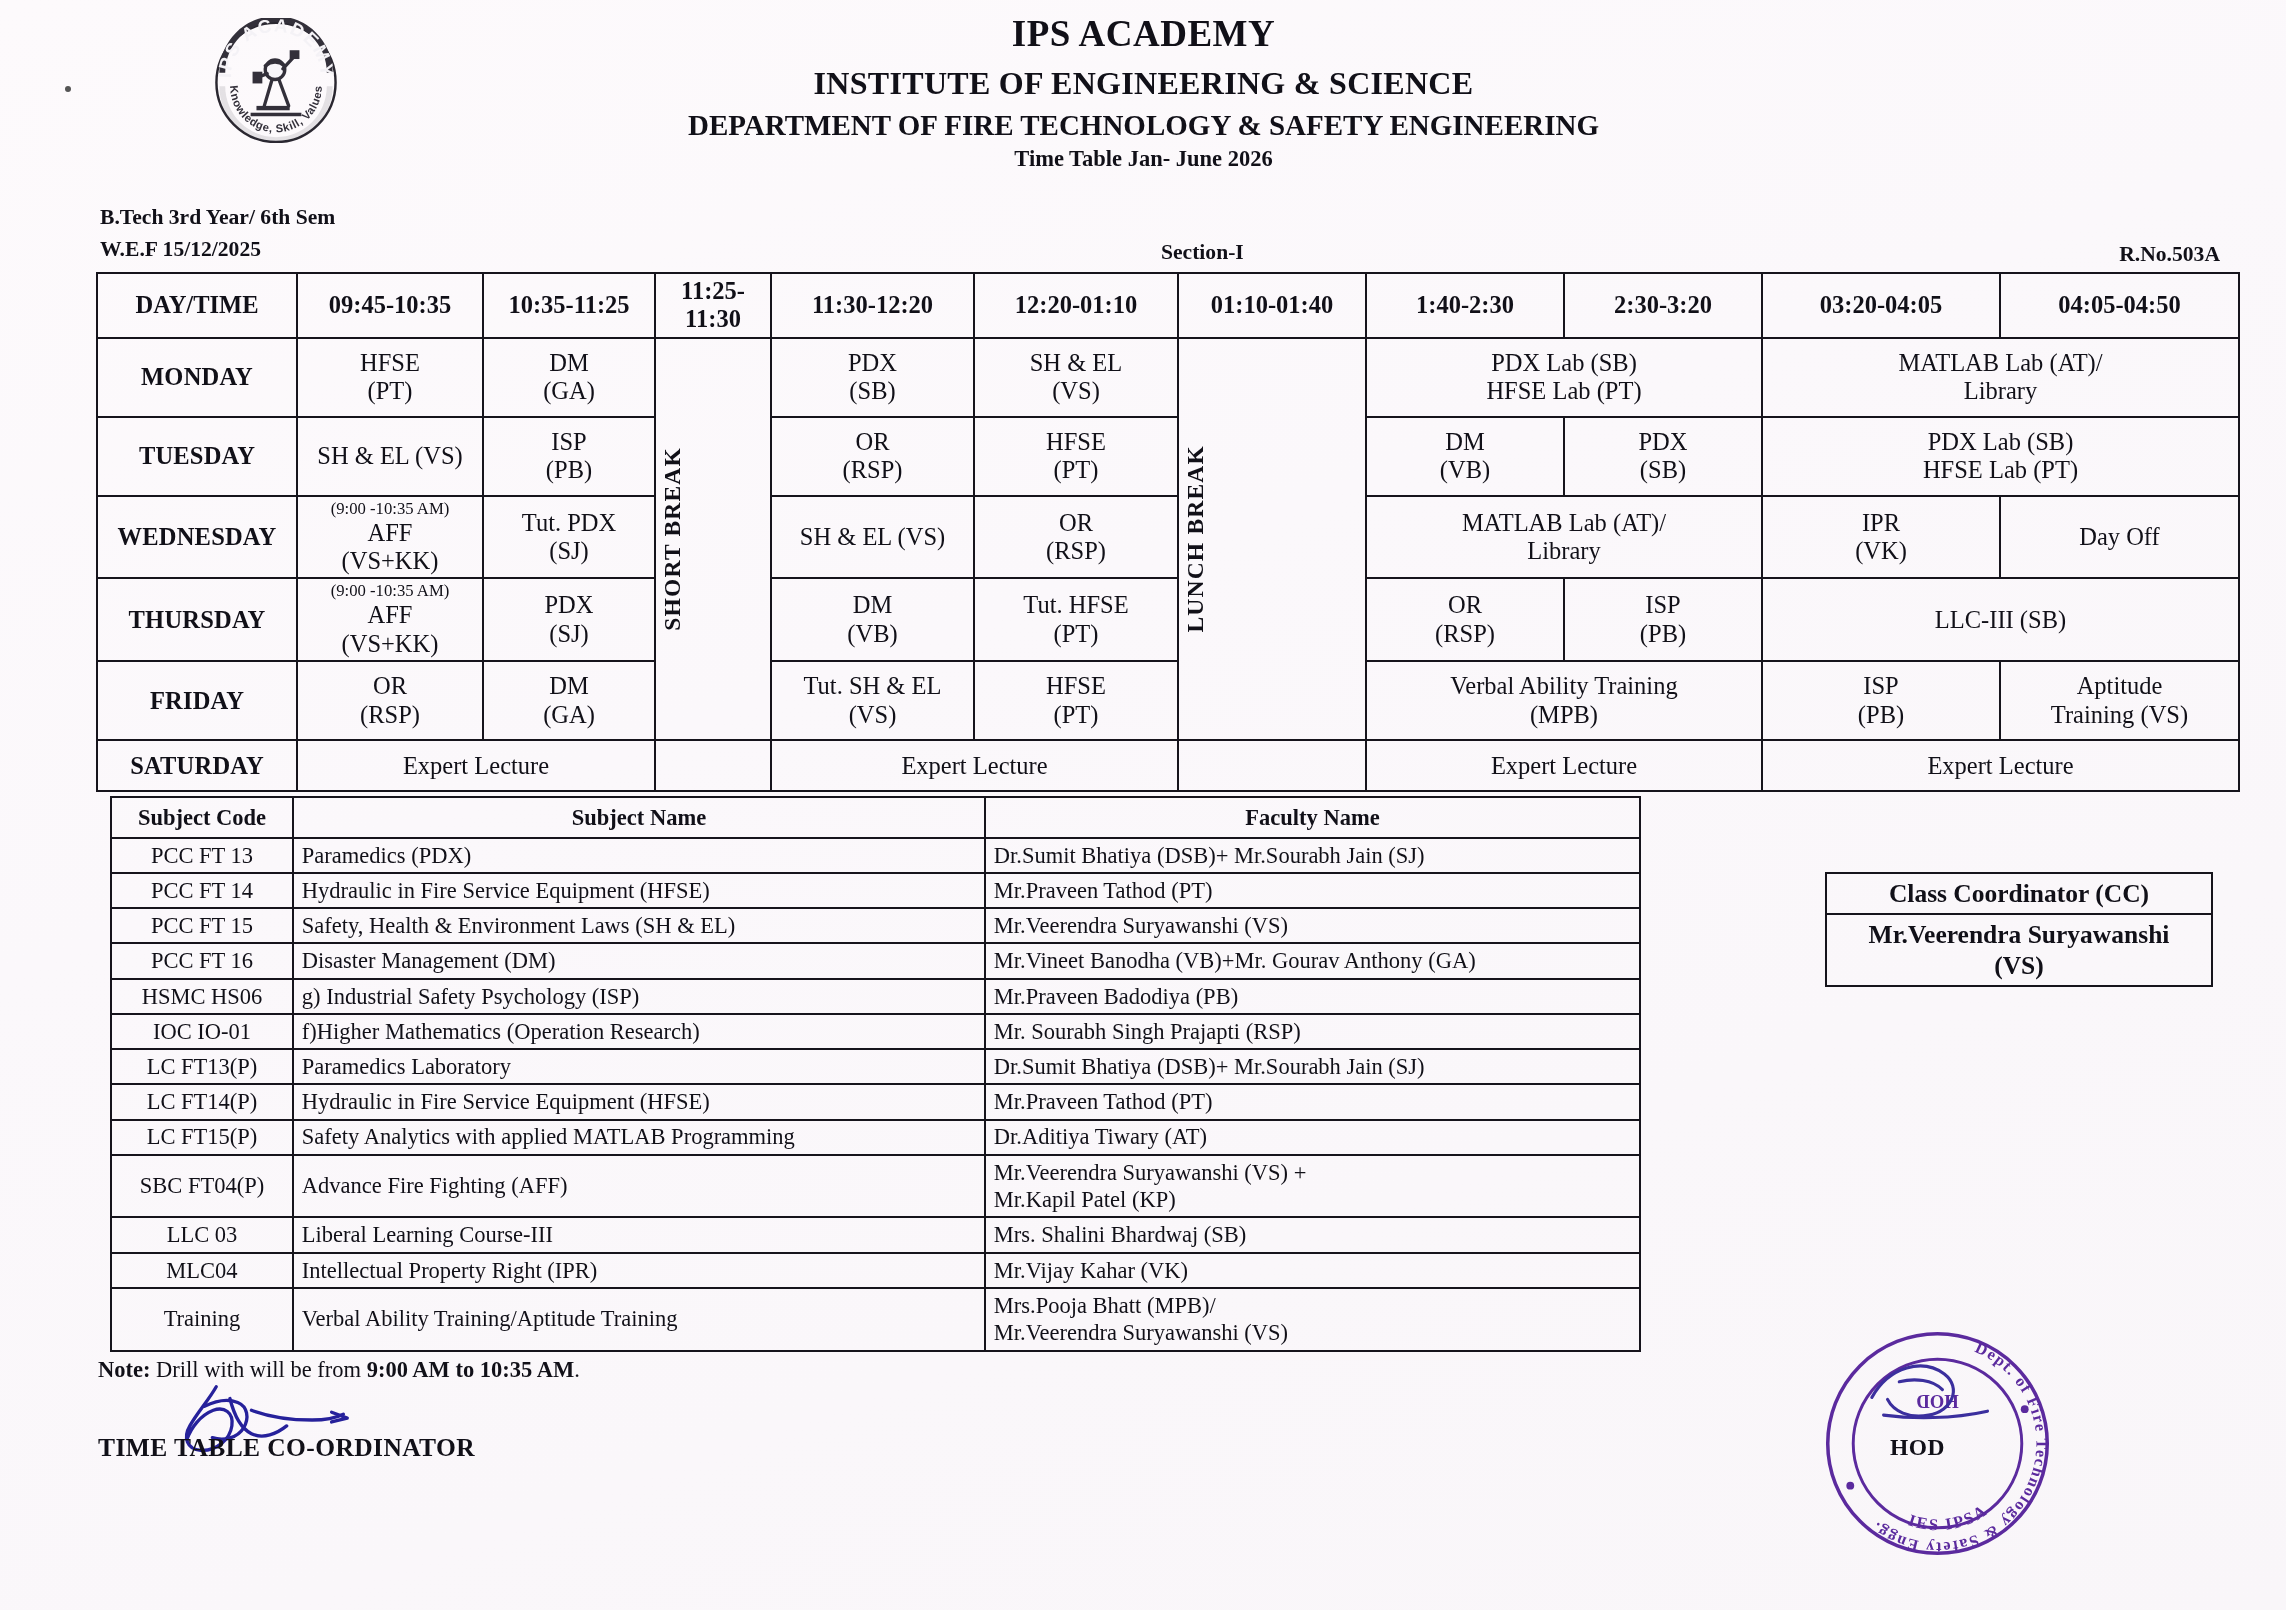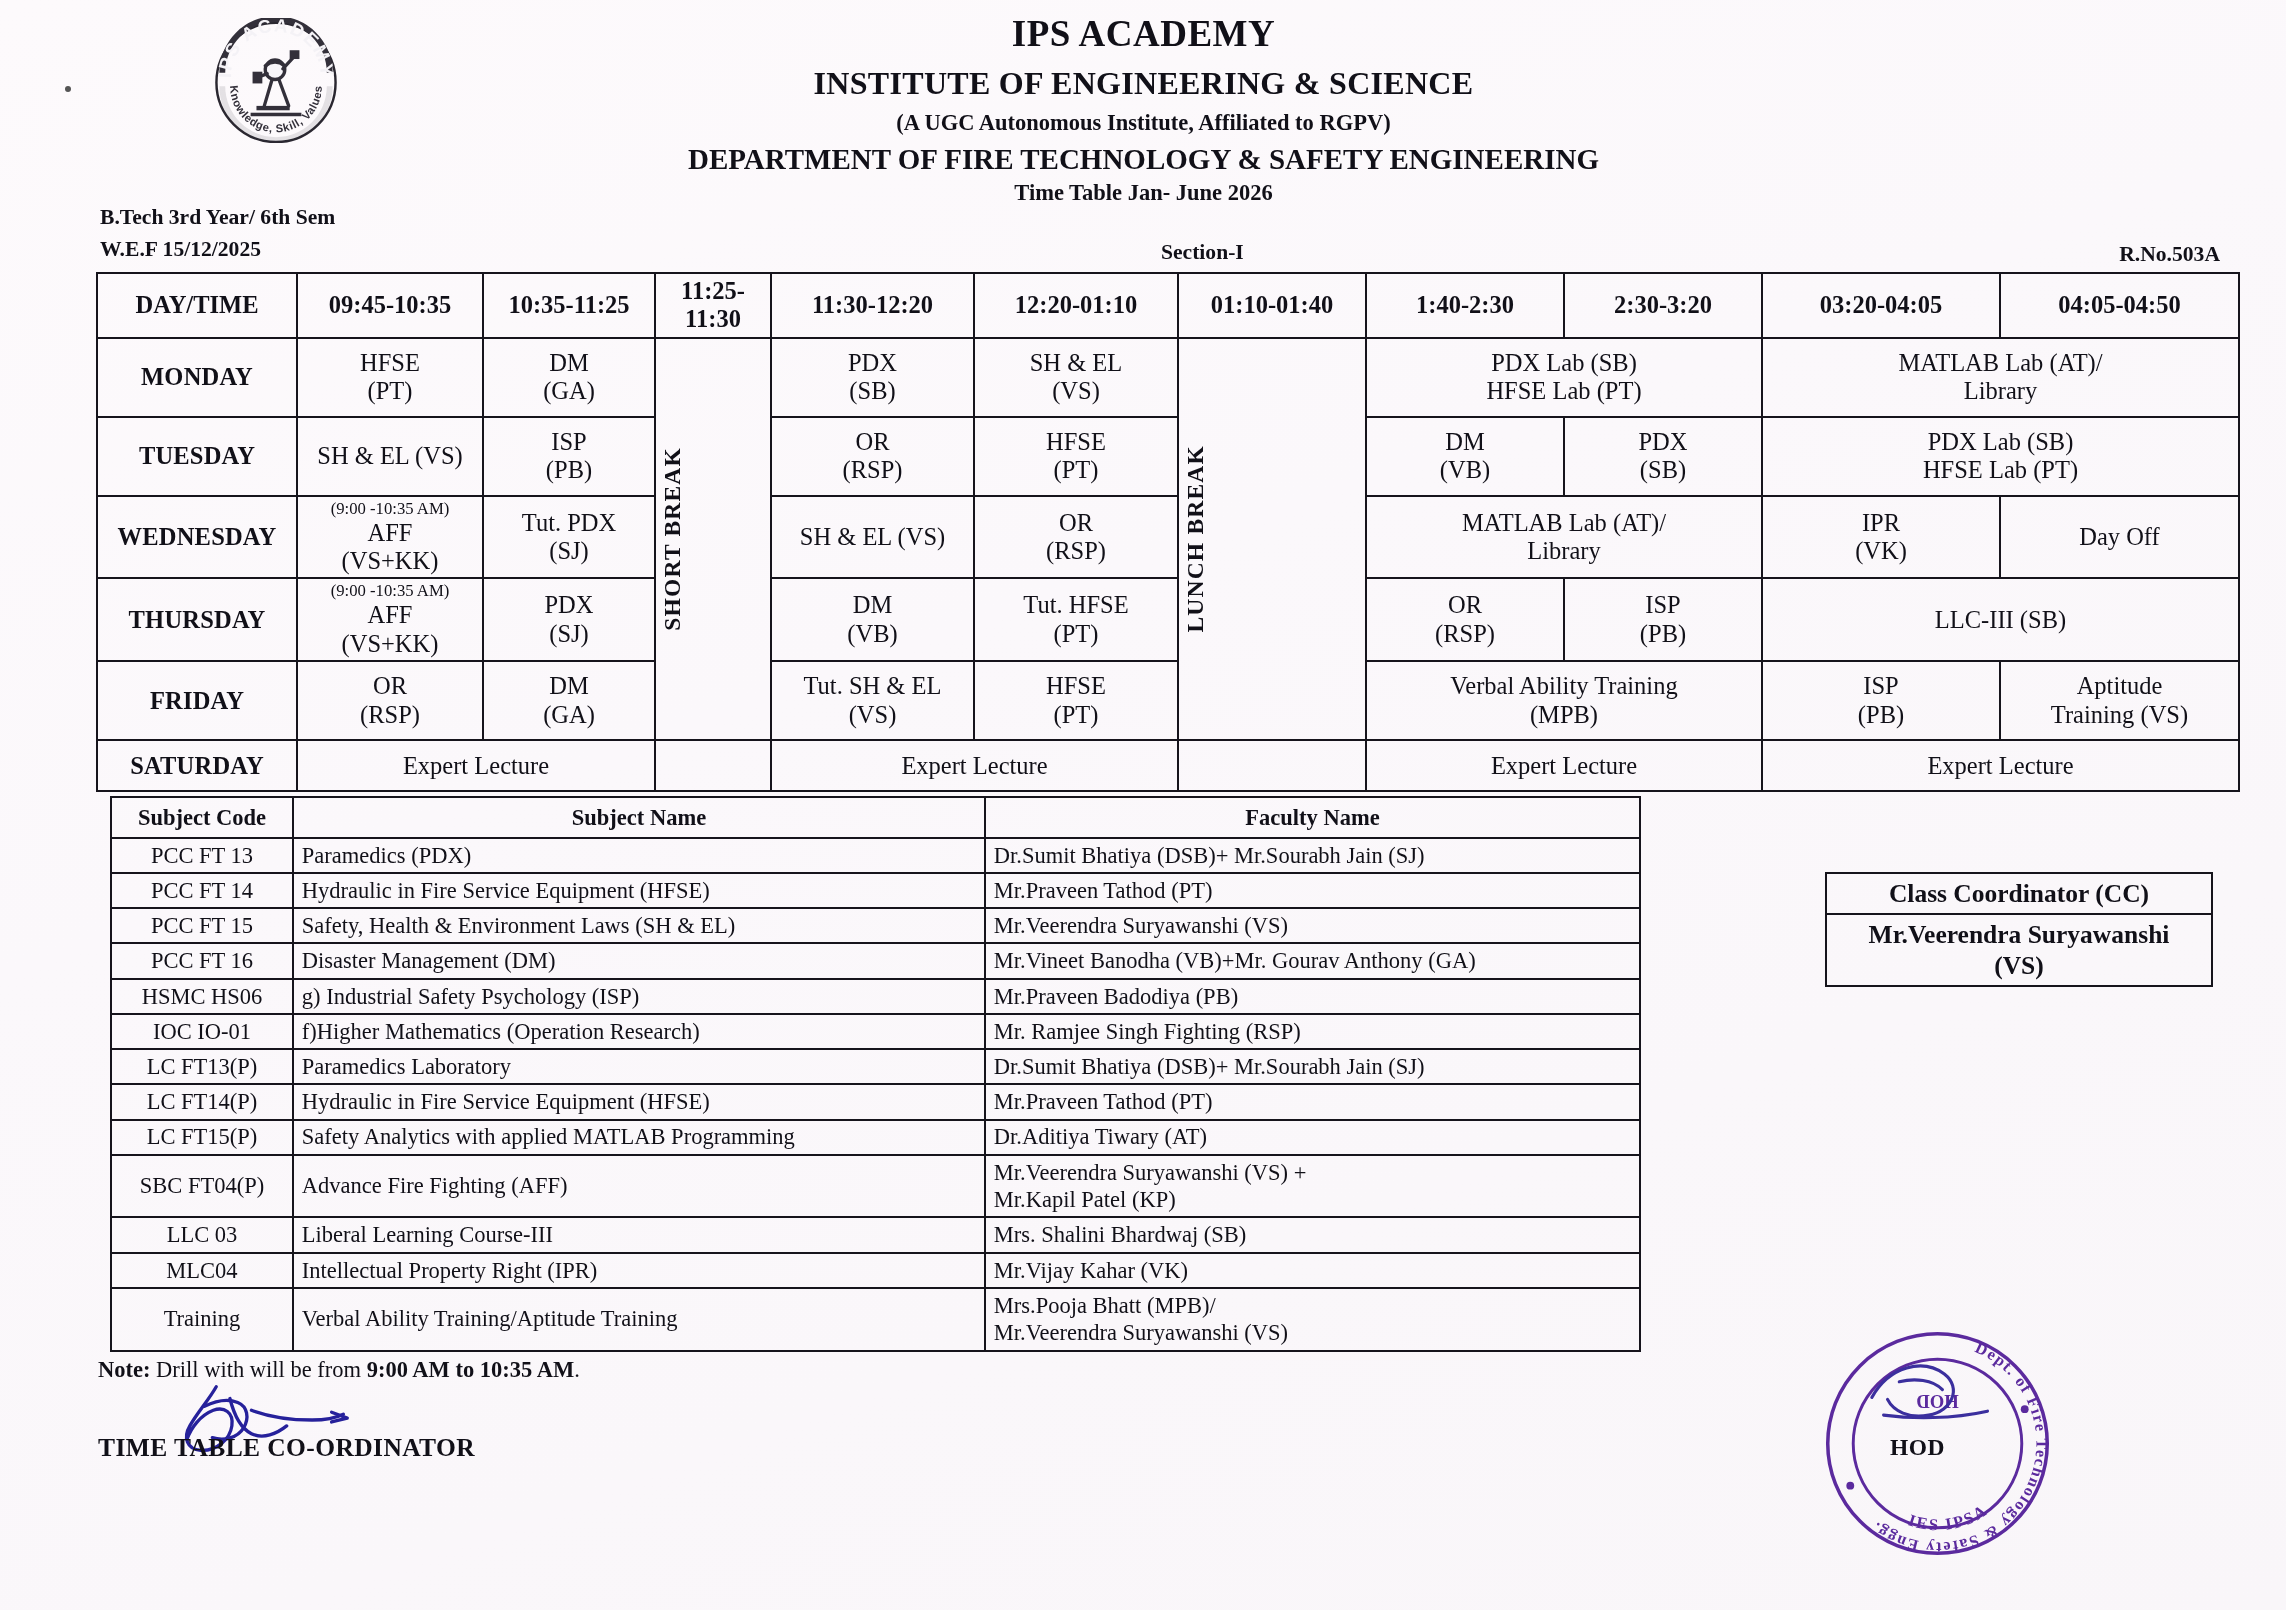--- a/index.html
+++ b/index.html
@@ -259,21 +259,20 @@
         <rect x="-20" y="24" width="34" height="4.5" fill="#33303a"></rect>
         <rect x="-26" y="31" width="52" height="3.6" fill="#33303a"></rect>
       </g>
     </svg>
   </div>
   <div class="dot-mark"></div>
 
   <div class="header-wrap">
     <div class="h-academy">IPS ACADEMY</div>
     <div class="h-institute">INSTITUTE OF ENGINEERING &amp; SCIENCE</div>
-    <div class="h-ugc">(A UGC Autonomous Institute, Affiliated to RGPV)</div>
     <div class="h-dept">DEPARTMENT OF FIRE TECHNOLOGY &amp; SAFETY ENGINEERING</div>
     <div class="h-tt">Time Table Jan- June 2026</div>
   </div>
 
   <div class="meta-left">
     <div>B.Tech 3rd Year/ 6th Sem</div>
     <div>W.E.F 15/12/2025</div>
   </div>
   <div class="meta-section">Section-I</div>
   <div class="meta-room">R.No.503A</div>
@@ -516,21 +515,21 @@
           <td class="fac" style="white-space: pre-line;">Mr.Vineet Banodha (VB)+Mr. Gourav Anthony (GA)</td>
         </tr>
         <tr>
           <td class="code">HSMC HS06</td>
           <td class="name">g) Industrial Safety Psychology (ISP)</td>
           <td class="fac" style="white-space: pre-line;">Mr.Praveen Badodiya (PB)</td>
         </tr>
         <tr>
           <td class="code">IOC IO-01</td>
           <td class="name">f)Higher Mathematics (Operation Research)</td>
-          <td class="fac" style="white-space: pre-line;">Mr. Ramjee Singh Fighting (RSP)</td>
+          <td class="fac" style="white-space: pre-line;">Mr. Sourabh Singh Prajapti (RSP)</td>
         </tr>
         <tr>
           <td class="code">LC FT13(P)</td>
           <td class="name">Paramedics Laboratory</td>
           <td class="fac" style="white-space: pre-line;">Dr.Sumit Bhatiya (DSB)+ Mr.Sourabh Jain (SJ)</td>
         </tr>
         <tr>
           <td class="code">LC FT14(P)</td>
           <td class="name">Hydraulic in Fire Service Equipment (HFSE)</td>
           <td class="fac" style="white-space: pre-line;">Mr.Praveen Tathod (PT)</td>

